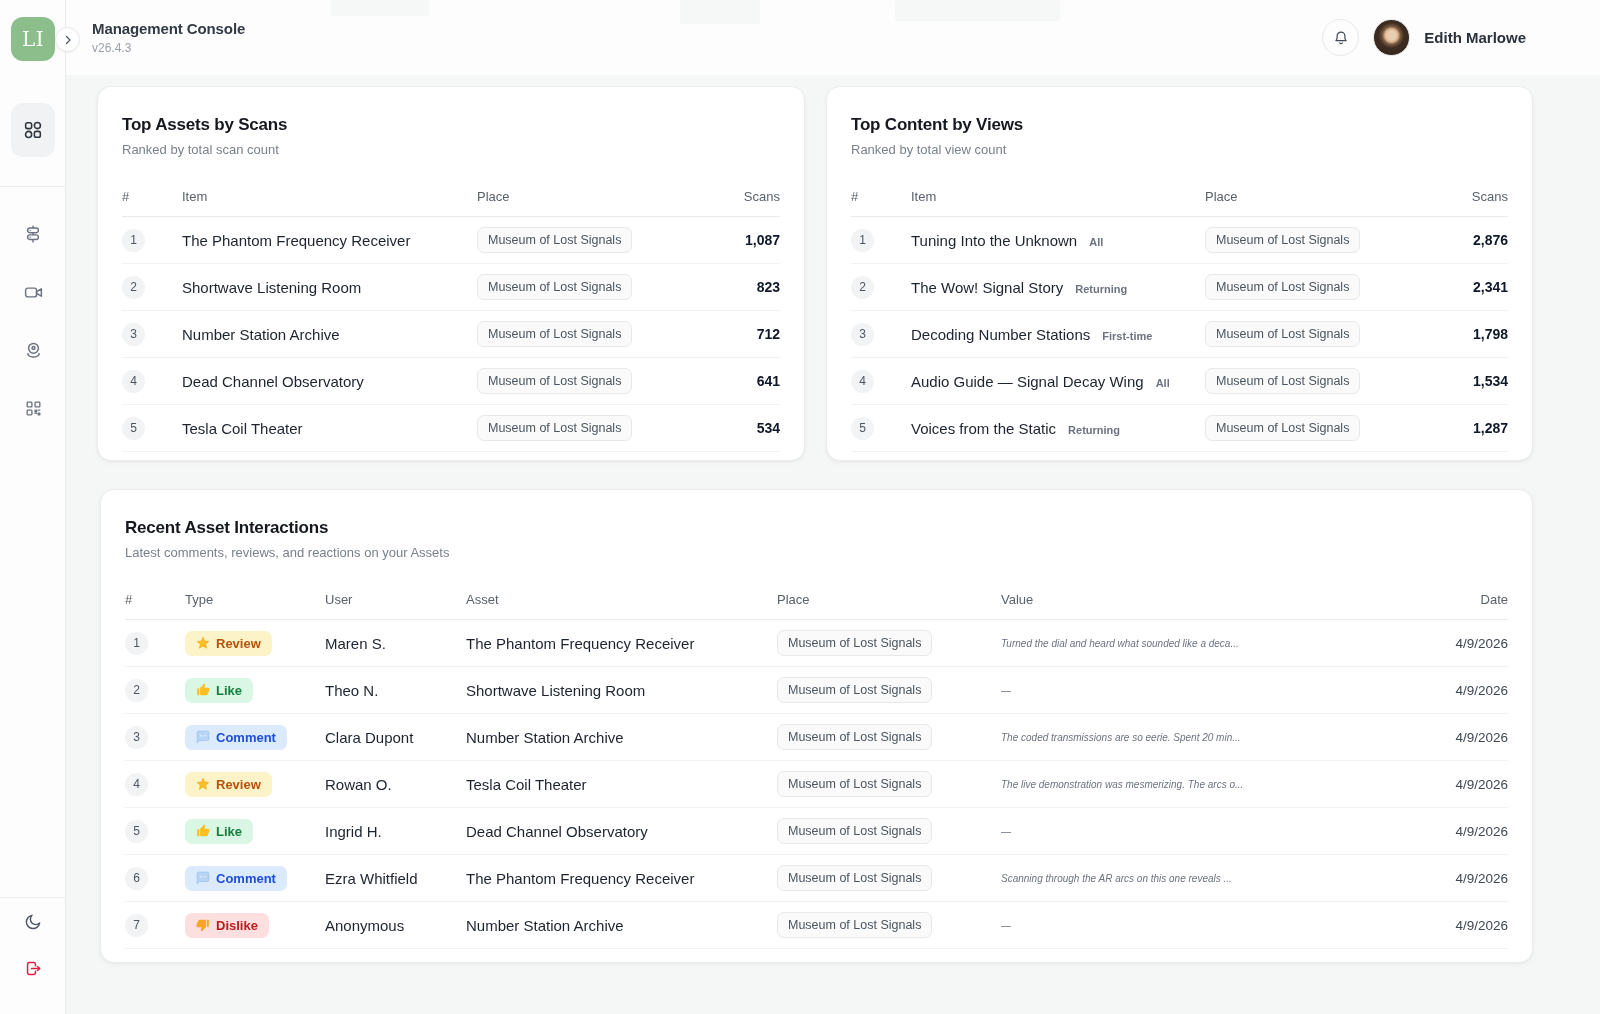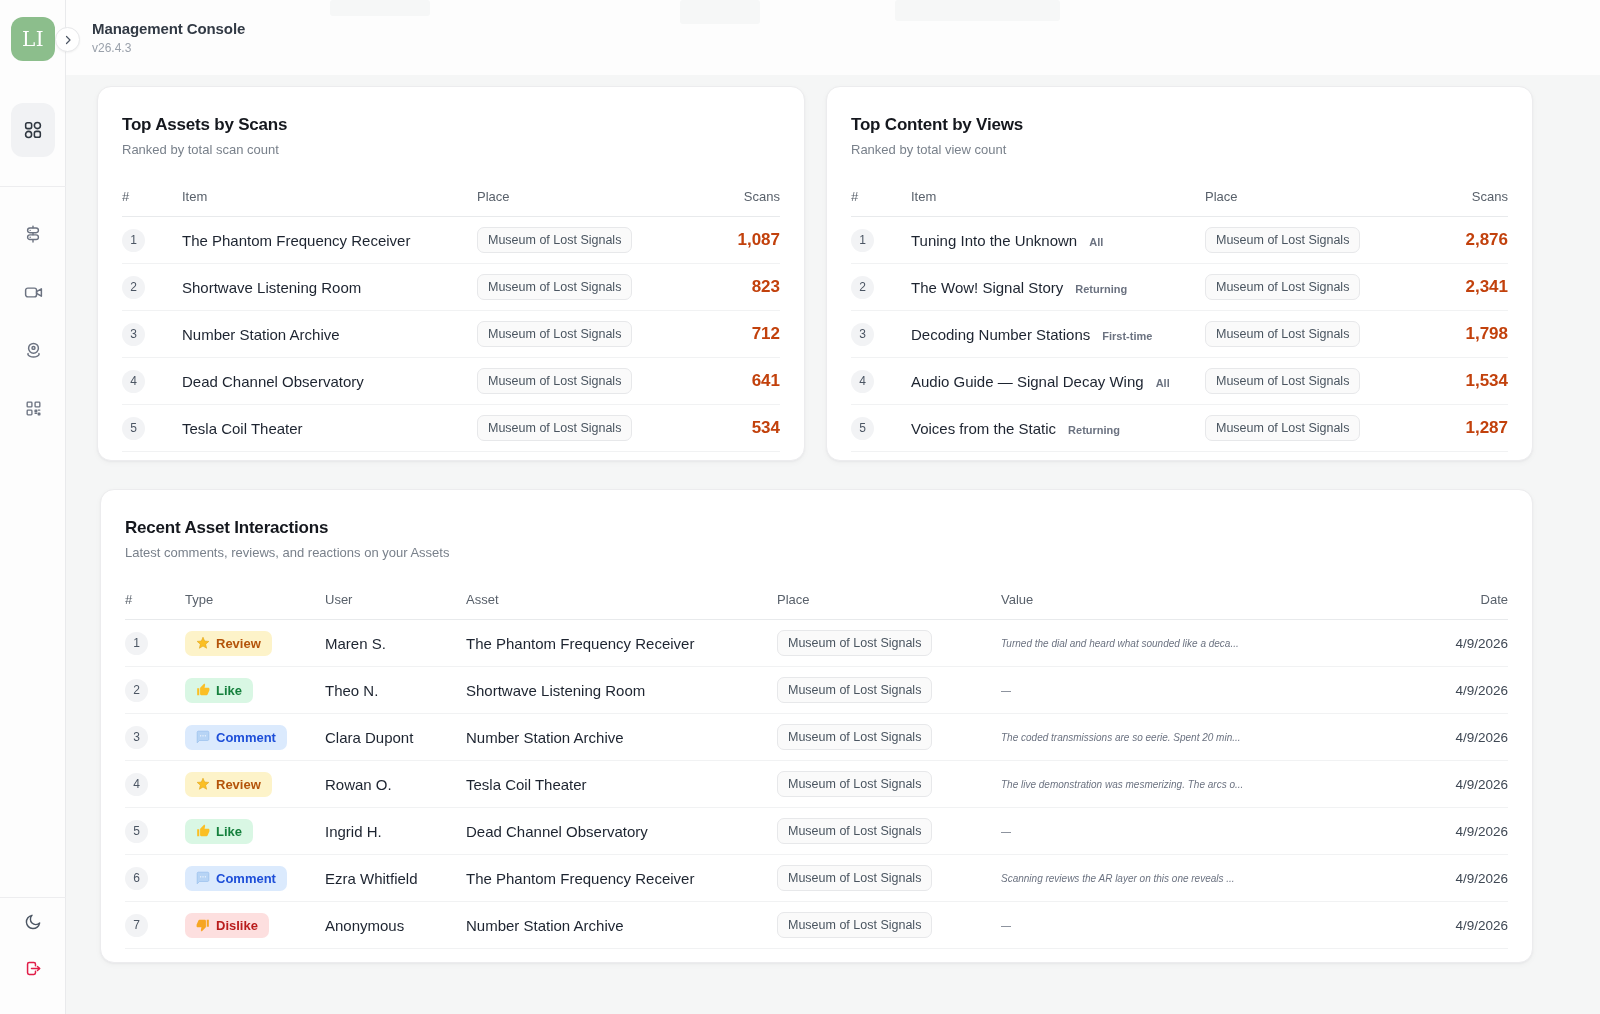--- a/index.html
+++ b/index.html
@@ -90,21 +90,21 @@
     width:23px; height:23px; border-radius:50%; background:#f2f3f5;
     color:#4b5563; font-size:12px; display:flex; align-items:center; justify-content:center;
   }
   .item-name { font-size:15px; color:#1d2430; }
   .item-tag { font-size:11px; font-weight:700; color:#6b7280; margin-left:12px; }
   .chip {
     display:inline-block; padding:5px 10px; border-radius:7px;
     background:#fafafa; border:1px solid #e7e8ea;
     font-size:12.5px; color:#4a5560; white-space:nowrap;
   }
-  .scan-val { font-size:17px; font-weight:700; color:#c2410c; }
+  .scan-val { font-size:14px; font-weight:700; color:#0f172a; }
   .user-cell { font-size:15px; color:#1d2430; }
   .value-cell { font-size:10px; font-style:italic; color:#6b7280; padding-right:18px;
     white-space:nowrap; overflow:hidden; }
   .value-empty { font-style:normal; }
   .date-cell { font-size:13.5px; color:#3f4854; }
 
   .badge {
     display:inline-flex; align-items:center; gap:6px;
     padding:5px 11px; border-radius:7px; font-size:13px; font-weight:700;
   }
@@ -216,20 +216,32 @@
 <header class="header">
   <div class="artifact" style="left:264px; top:0; width:100px; height:16px;"></div>
   <div class="artifact" style="left:614px; top:0; width:80px; height:24px;"></div>
   <div class="artifact" style="left:829px; top:0; width:165px; height:21px;"></div>
 
   <div class="header-titles">
     <div class="app-title">Management Console</div>
     <div class="app-version">v26.4.3</div>
   </div>
 
+  <div class="header-right">
+    <div class="bell-btn">
+      <span>
+        <svg width="18" height="18" viewBox="0 0 24 24" fill="none" stroke="#3f4854" stroke-width="1.6" stroke-linecap="round" stroke-linejoin="round">
+          <path d="M12 4.2a5.2 5.2 0 0 0-5.2 5.2v3.3L5.2 15.6h13.6l-1.6-2.9V9.4A5.2 5.2 0 0 0 12 4.2z"></path>
+          <path d="M10.3 18.6a1.9 1.9 0 0 0 3.4 0"></path>
+        </svg>
+      </span>
+    </div>
+    <div class="avatar"></div>
+    <div class="user-name">Edith Marlowe</div>
+  </div>
 </header>
 
 <section class="card card-a">
   <div class="card-title">Top Assets by Scans</div>
   <div class="card-subtitle">Ranked by total scan count</div>
 
   <div class="tbl">
     <div class="trow thead g-top">
       <div>#</div>
       <div>Item</div>
@@ -447,21 +459,21 @@
               <path d="M20 2H4c-1.1 0-2 .9-2 2v18l4-4h14c1.1 0 2-.9 2-2V4c0-1.1-.9-2-2-2z"></path>
               <circle cx="8" cy="10" r="1.1" fill="#ffffff" stroke="none"></circle>
               <circle cx="12" cy="10" r="1.1" fill="#ffffff" stroke="none"></circle>
               <circle cx="16" cy="10" r="1.1" fill="#ffffff" stroke="none"></circle>
             </svg>
             <span>Comment</span>
           </span></div>
       <div class="user-cell">Ezra Whitfield</div>
       <div class="item-name">The Phantom Frequency Receiver</div>
       <div><span class="chip">Museum of Lost Signals</span></div>
-      <div class="value-cell">Scanning reviews the AR layer on this one reveals ...</div>
+      <div class="value-cell">Scanning through the AR arcs on this one reveals ...</div>
       <div class="c-right date-cell">4/9/2026</div>
     </div>
 
     <div class="trow g-inter">
       <div>
           <span class="rank">7</span>
         </div>
       <div><span class="badge badge-dislike">
             <svg class="bicon" viewBox="0 0 24 24" fill="#f6a623">
               <path transform="rotate(180 12 12)" d="M2 21h3.6V9H2v12zM23 10c0-1.1-.9-2-2-2h-6.31l.95-4.57.03-.32c0-.41-.17-.79-.44-1.06L14.17 1 7.59 7.59C7.22 7.95 7 8.45 7 9v10c0 1.1.9 2 2 2h9c.83 0 1.54-.5 1.84-1.22l3.02-7.05c.09-.23.14-.47.14-.73v-2z"></path>

